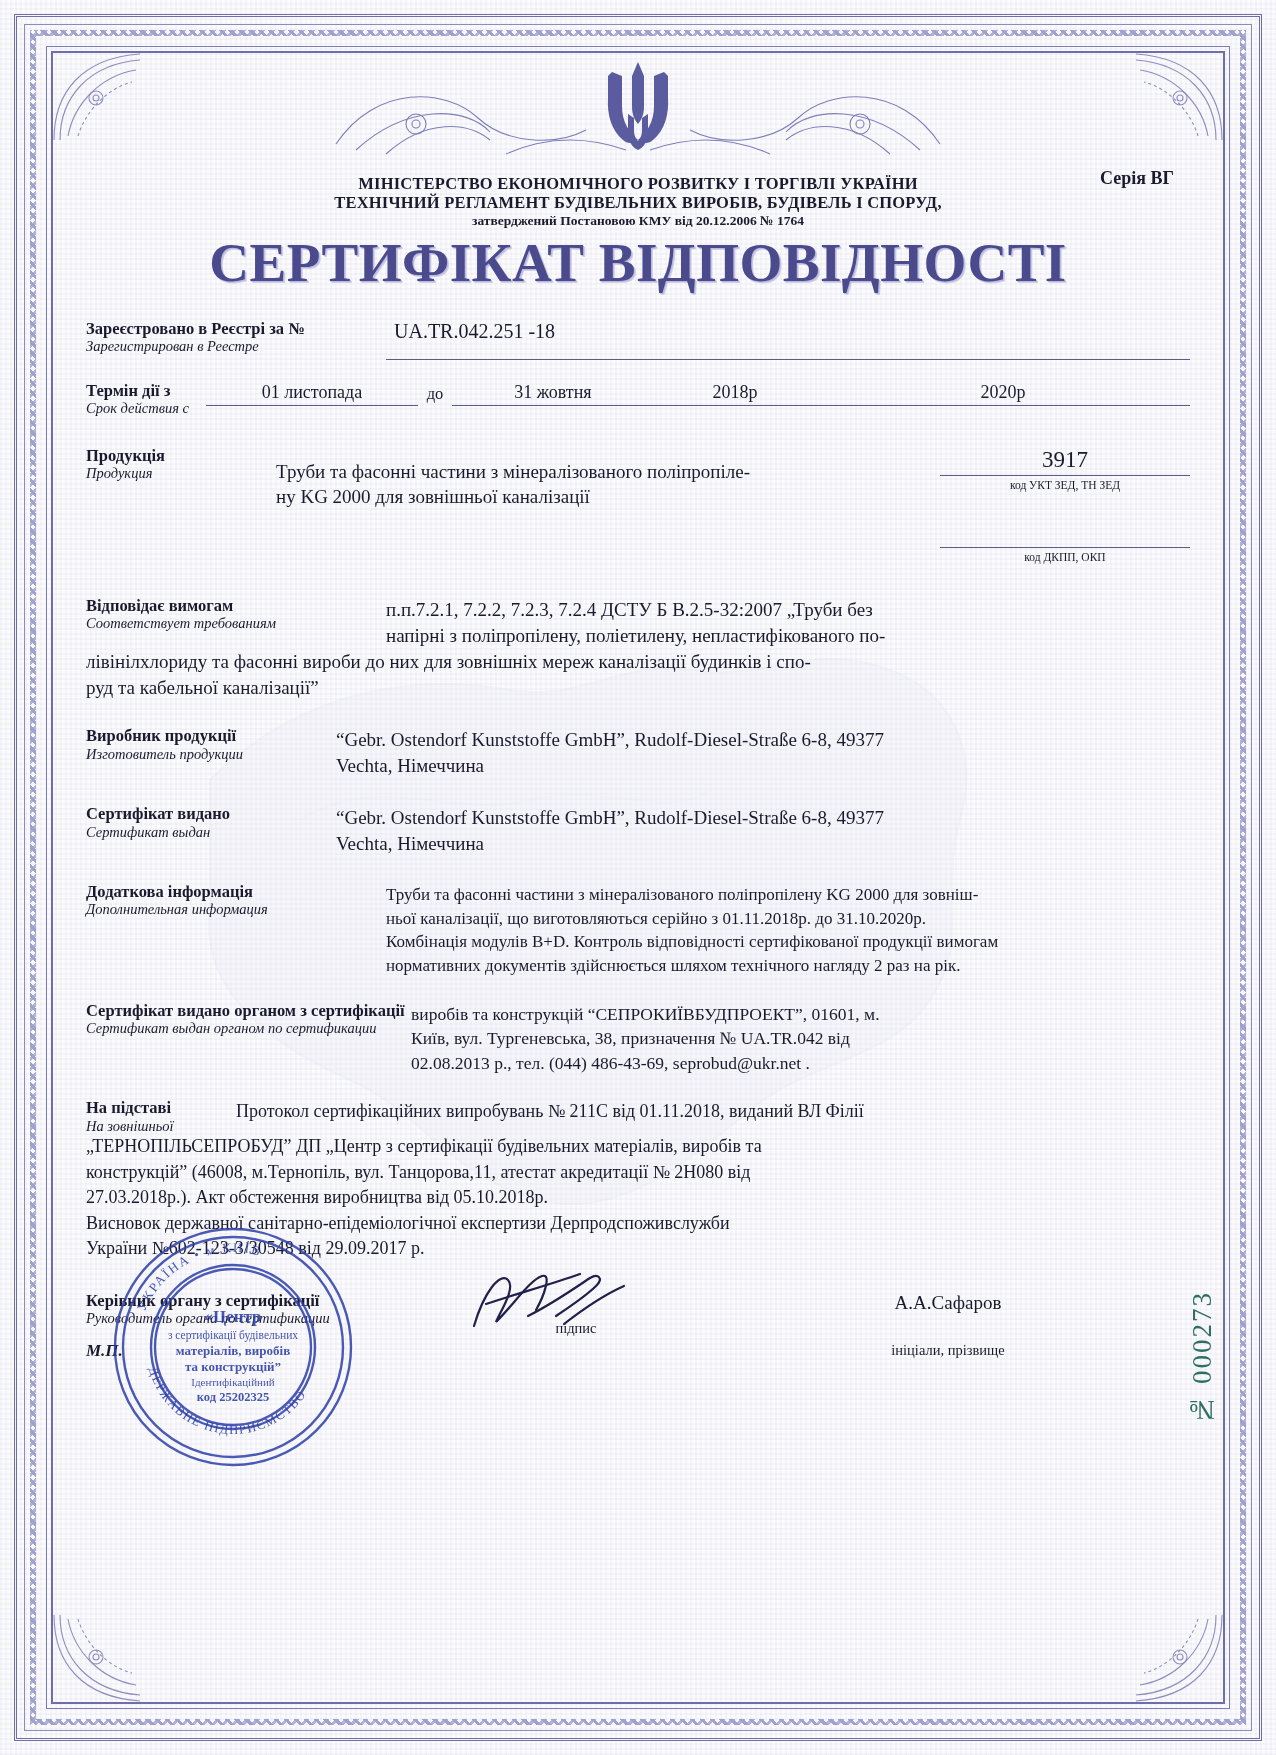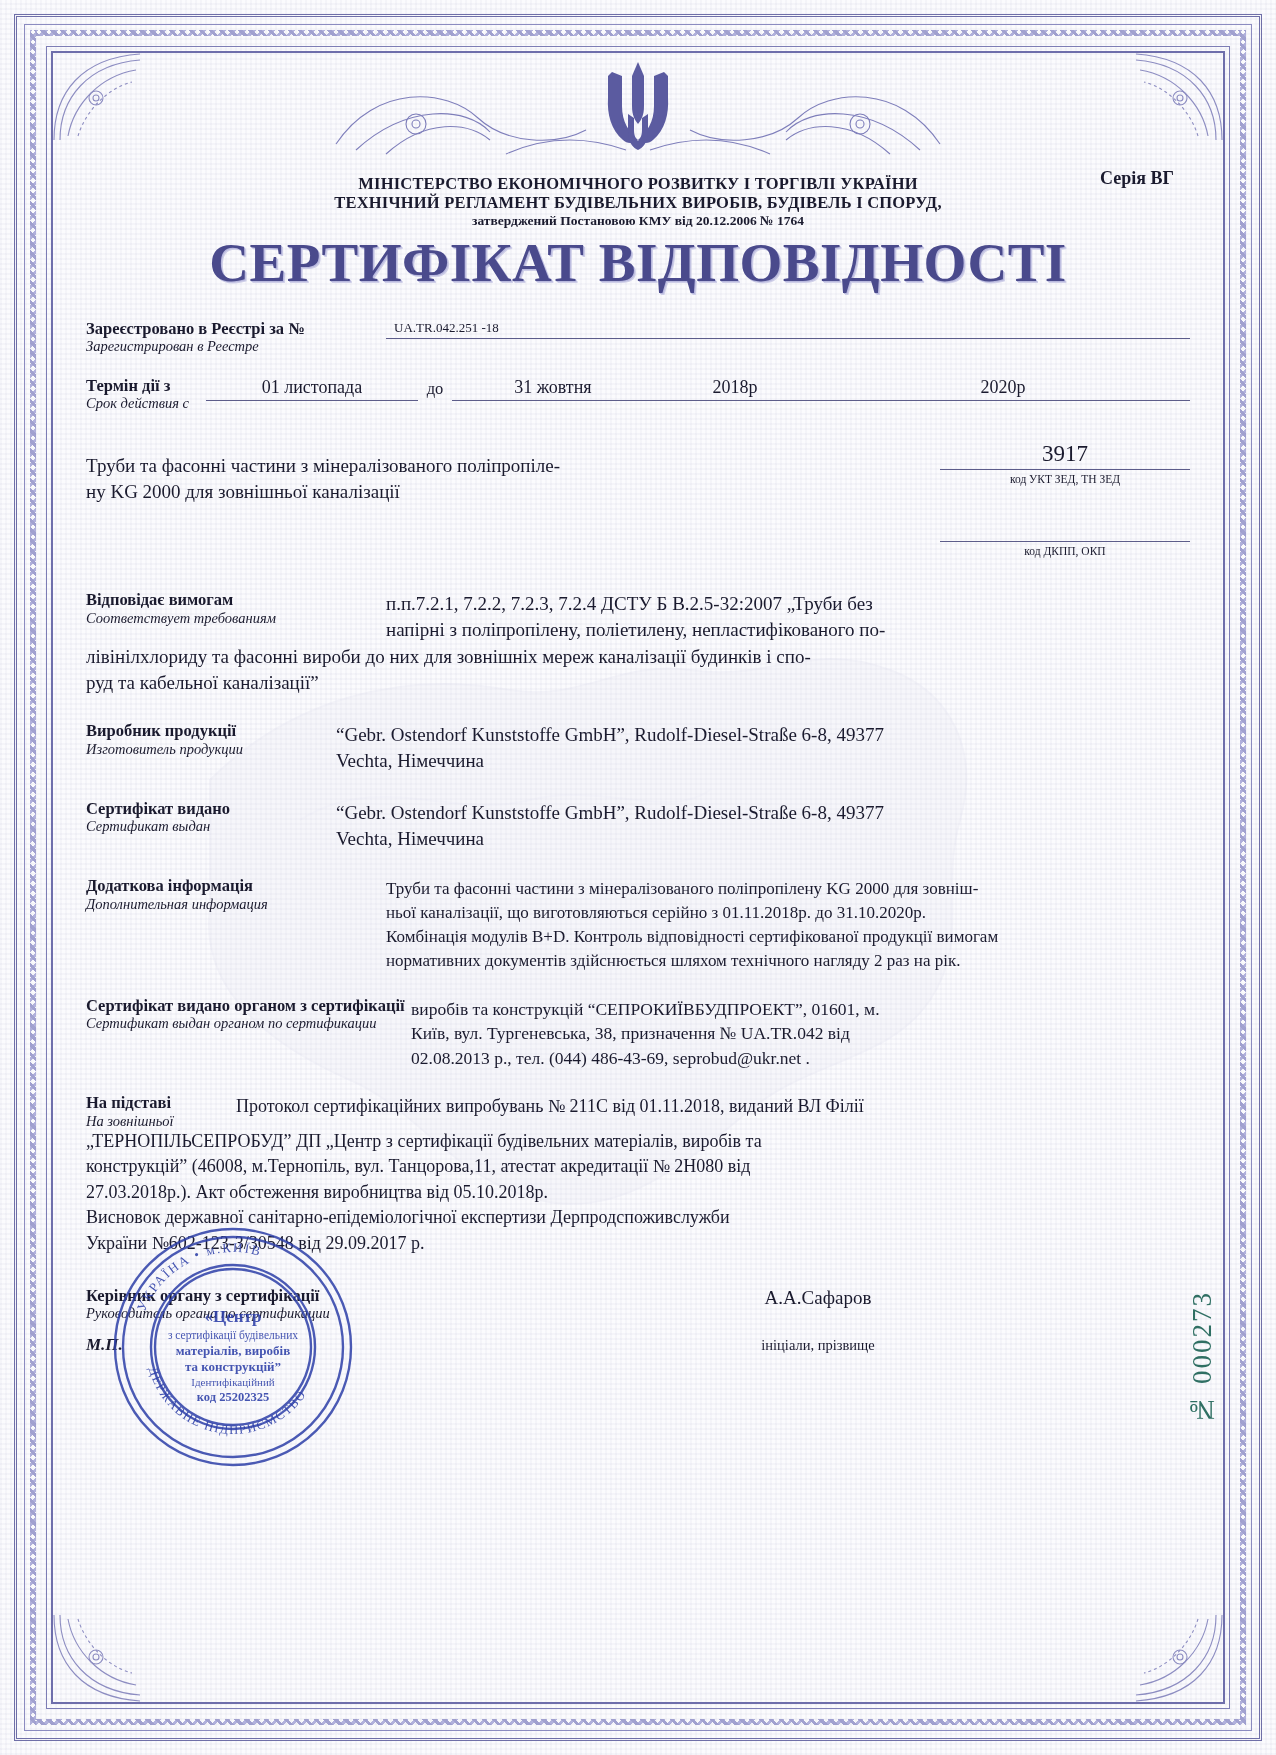--- a/index.html
+++ b/index.html
@@ -80,21 +80,21 @@
     font-size:55px;font-weight:bold;letter-spacing:.5px;
     color:#4a4a8c;
     text-shadow:1px 1px 0 #b9b9de, 2px 2px 0 #cfcfe8;
     font-family:"Liberation Serif", serif;
   }
   .lbl{font-weight:bold;font-size:16.5px;line-height:1.12;}
   .lbl-ru{font-style:italic;font-size:14.5px;line-height:1.12;}
 
   .reg-row{margin-top:26px;display:flex;align-items:flex-start;}
   .reg-left{width:300px;}
-  .reg-val{flex:1;border-bottom:1px solid #5c5c8a;padding-left:8px;font-size:13px;padding-bottom:2px;}
+  .reg-val{flex:1;border-bottom:1px solid #5c5c8a;padding-left:8px;font-size:20px;padding-bottom:16px;}
 
   .term-row{margin-top:22px;display:flex;align-items:flex-start;}
   .term-left{width:120px;}
   .term-fields{flex:1;display:flex;align-items:flex-end;gap:0;}
   .fld{border-bottom:1px solid #5c5c8a;font-size:18px;padding:0 6px 2px 6px;text-align:center;}
   .f1{width:200px;}
   .gapw{width:34px;text-align:center;font-size:16.5px;padding-bottom:2px;}
   .f2{width:190px;}
   .f3{width:150px;}
   .f4{flex:1;}
@@ -281,20 +281,24 @@
       <div class="term-fields">
         <div class="fld f1">01 листопада</div>
         <div class="gapw">до</div>
         <div class="fld f2">31  жовтня</div>
         <div class="fld f3">2018р</div>
         <div class="fld f4">2020р</div>
       </div>
     </div>
 
     <div class="prod-row">
+      <div class="prod-left">
+        <div class="lbl">Продукція</div>
+        <div class="lbl-ru">Продукция</div>
+      </div>
       <div class="prod-mid">
         <div>Труби та фасонні частини з мінералізованого поліпропіле-</div>
         <div>ну KG 2000 для зовнішньої каналізації</div>
       </div>
       <div class="prod-right">
         <div class="code-val">3917</div>
         <div class="code-cap">код УКТ ЗЕД, ТН ЗЕД</div>
         <div class="code-empty"></div>
         <div class="code-cap">код ДКПП, ОКП</div>
       </div>
@@ -375,20 +379,33 @@
       <div class="pidstava-body">27.03.2018р.). Акт обстеження виробництва від 05.10.2018р.</div>
       <div class="pidstava-body">Висновок державної санітарно-епідеміологічної експертизи Дерпродспоживслужби</div>
       <div class="pidstava-body">України №602-123-3/30548 від  29.09.2017 р.</div>
     </div>
 
     <div class="sign">
       <div class="sign-left">
         <div class="lbl">Керівник органу з сертифікації</div>
         <div class="lbl-ru">Руководитель органа по сертификации</div>
         <div class="mp">М.П.</div>
+      </div>
+      <div class="sign-mid">
+        <div class="squiggle">
+          <svg width="190" height="70" viewBox="0 0 190 70">
+            <g fill="none" stroke="#20204a" stroke-width="2.2" stroke-linecap="round">
+              <path d="M18 62 C28 28 44 8 52 16 C60 24 44 48 40 58 C58 40 74 16 86 12 C96 9 88 32 80 46"></path>
+              <path d="M30 40 C60 30 96 20 124 10"></path>
+              <path d="M72 52 C96 40 116 26 134 14 C142 9 148 14 140 22 C130 32 112 44 100 52"></path>
+              <path d="M108 60 C126 46 150 30 168 22"></path>
+            </g>
+          </svg>
+        </div>
+        <div class="sign-cap">підпис</div>
       </div>
       <div class="sign-right">
         <div class="sign-name">А.А.Сафаров</div>
         <div class="sign-cap2">ініціали, прізвище</div>
       </div>
     </div>
 
   </div>
 
   <div class="stamp">

